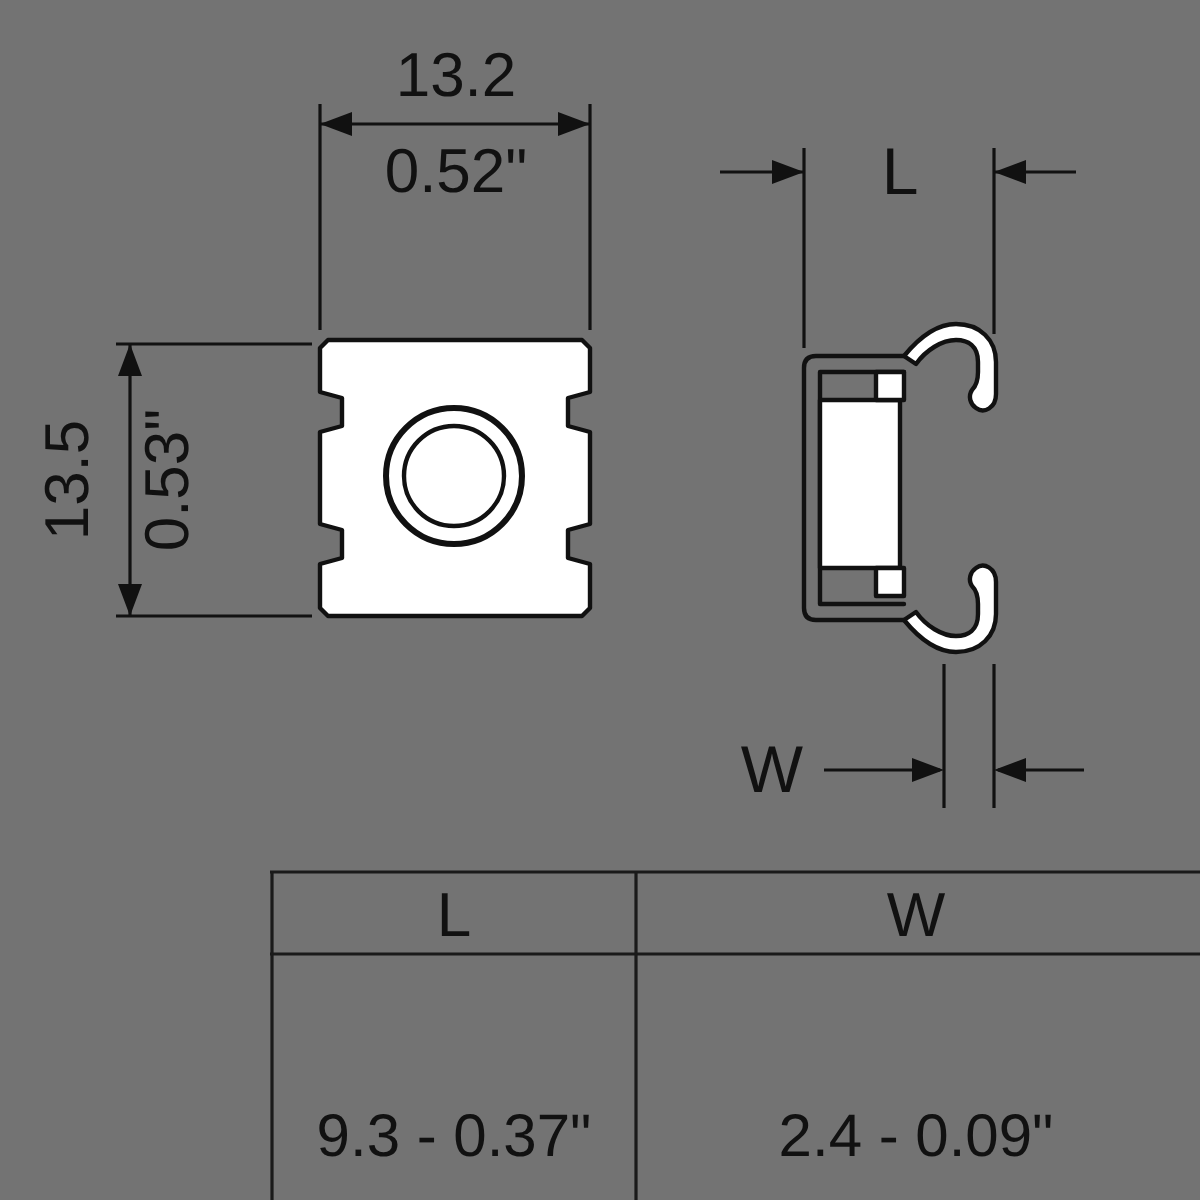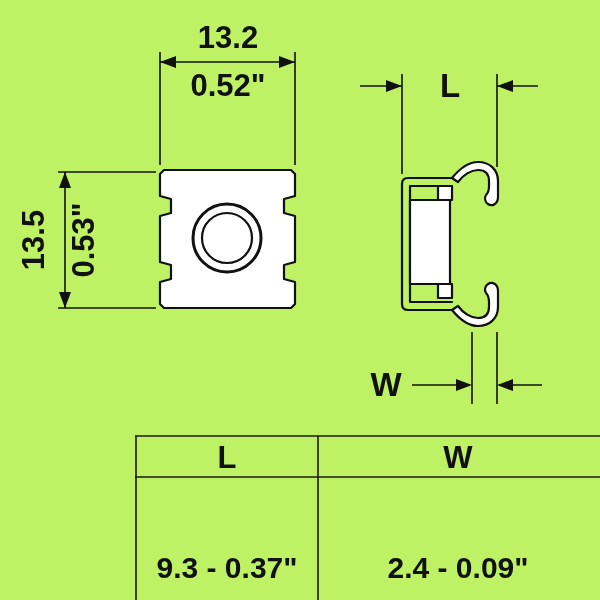--- a/index.html
+++ b/index.html
@@ -4,23 +4,22 @@
 <style>
   html, body {
     margin: 0;
     padding: 0;
     background: #ffffff;
   }
   .canvas {
     position: relative;
     width: 600px;
     height: 600px;
-    background: #bef264;
+    background: #737373;
     overflow: hidden;
-    font-weight: bold;
   }
   svg text {
     font-family: "Liberation Sans", sans-serif;
     fill: #111111;
   }
   .part {
     fill: #ffffff;
     stroke: #111111;
     stroke-width: 2.2;
     stroke-linejoin: round;

